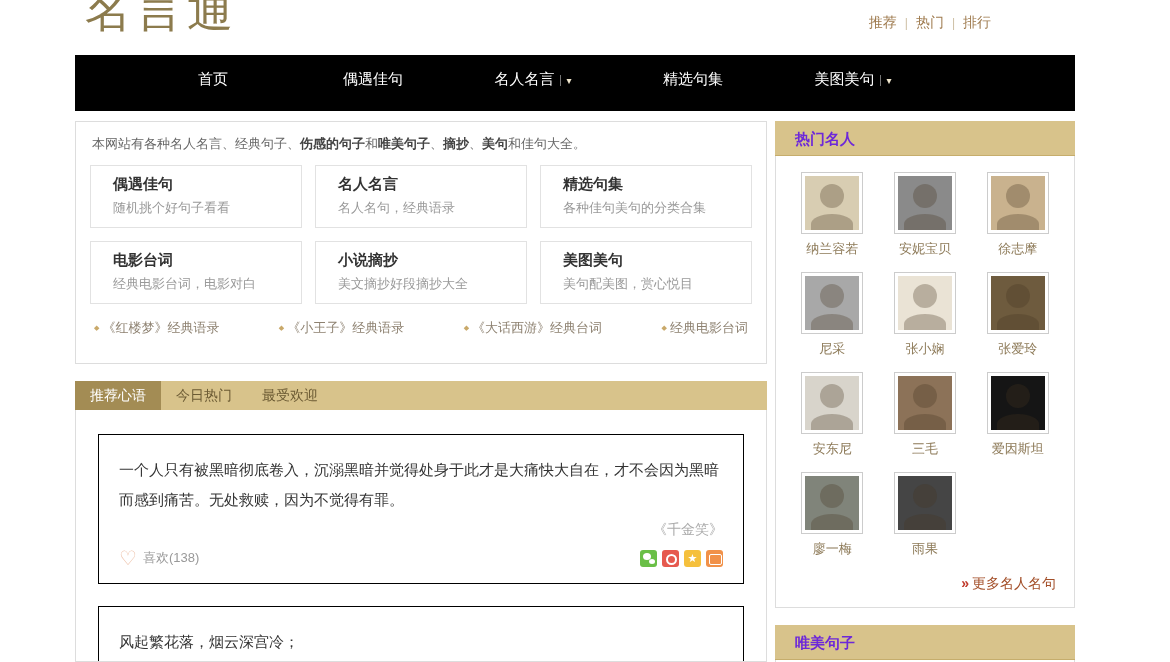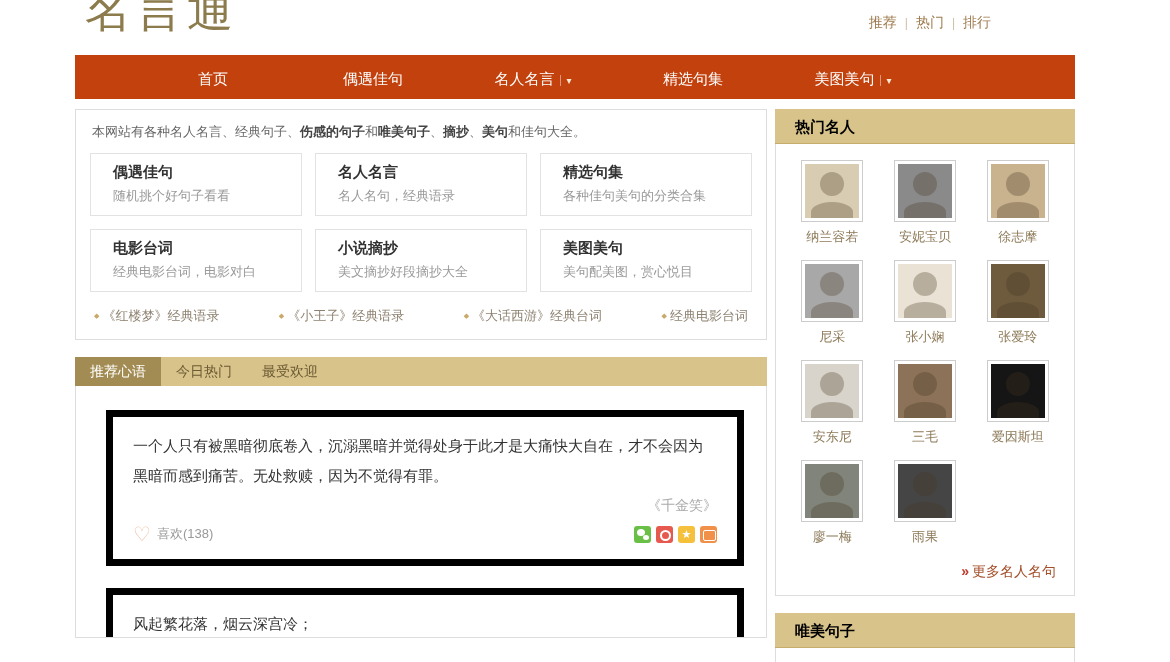--- a/index.html
+++ b/index.html
@@ -9,51 +9,51 @@
 
   
   .topbar { height:55px; position:relative; overflow:hidden; }
   .logo { font-size:46px; line-height:52px; margin-top:-16px; margin-left:10px;
           color:#8c7b4d; font-weight:400; letter-spacing:5px; }
   .top-links { position:absolute; right:84px; top:14px; font-size:14px; color:#9f7b4f; }
   .top-links a { color:#9f7b4f; text-decoration:none; cursor:pointer; }
   .top-links .sep { color:#cdbfa4; margin:0 8px; font-size:12px; }
 
   
-  nav { height:44px; background:#c2410c; }
+  nav { height:56px; background:#000000; }
   nav ul { list-style:none; display:flex; margin-left:58px; height:48px; align-items:center; }
   nav li { width:160px; text-align:center; color:#fff; font-size:15px; cursor:pointer; }
   nav .caret { display:inline-block; font-size:10px; color:#f2e9cf; margin-left:6px;
                border-left:1px solid rgba(255,255,255,.45); padding-left:5px; }
 
   
   .columns { display:flex; justify-content:space-between; margin-top:10px; }
   .left-col  { width:692px; }
   .right-col { width:300px; }
 
   
-  .intro-box { border:1px solid #ddd; padding:11px 14px 12px; background:#fff; }
+  .intro-box { border:1px solid #ddd; padding:11px 14px 24px; background:#fff; }
   .intro-text { font-size:13px; color:#666; margin:2px 0 12px 2px; }
   .intro-text b { color:#444; }
   .feature-grid { display:grid; grid-template-columns:repeat(3,1fr); gap:13px; }
   .feature { border:1px solid #e2e2e2; height:63px; padding:9px 0 0 22px; cursor:pointer; background:#fff; }
   .feature h3 { font-size:15px; color:#333; margin-bottom:5px; font-weight:bold; }
   .feature p  { font-size:13px; color:#999; }
   .hot-links { display:flex; justify-content:space-between; margin:15px 4px 2px; }
   .hot-link { font-size:13px; color:#8d8170; cursor:pointer; }
   .diamond { color:#c9a96a; font-size:7px; vertical-align:2px; margin-right:3px; }
 
   
   .tabs { margin-top:17px; height:29px; background:#d8c38b; display:flex; }
   .tab { height:29px; line-height:29px; padding:0 15px; font-size:14px; color:#6b5a33; cursor:pointer; }
   .tab.active { background:#a38c54; color:#fff; }
 
   
   .quote-panel { border:1px solid #ddd; border-top:none; background:#fff; padding:24px 22px; height:252px; overflow:hidden; }
-  .quote-card { border:7px solid #000000; padding:14px 20px 16px; background:#fff;margin-left:8px; }
+  .quote-card { border:1px solid #000000; padding:20px 20px 16px; background:#fff; }
   .quote-card + .quote-card { margin-top:22px; }
   .quote-text { font-size:15px; color:#333; line-height:30px; }
   .quote-line { font-size:15px; color:#333; line-height:30px; }
   .quote-source { text-align:right; font-size:14px; color:#aaa; margin-top:6px; }
   .card-footer { display:flex; justify-content:space-between; align-items:center; margin-top:10px; }
   .like { font-size:13px; color:#999; cursor:pointer; display:flex; align-items:center; }
   .heart { font-size:20px; color:#eec3ab; margin-right:6px; line-height:18px; }
   .share { display:flex; gap:5px; }
   .si { width:17px; height:17px; border-radius:3px; position:relative; cursor:pointer; }
   .si-wechat::before { content:""; position:absolute; left:3px; top:3px; width:8px; height:7px;
@@ -61,21 +61,21 @@
   .si-wechat::after  { content:""; position:absolute; right:2px; bottom:3px; width:6px; height:5px;
         background:#fff; border-radius:50%; }
   .si-weibo::before { content:""; position:absolute; left:4px; top:4px; width:7px; height:7px;
         border:2px solid #fff; border-radius:50%; }
   .si-star { color:#fff; font-size:11px; text-align:center; line-height:17px; }
   .si-qzone::before { content:""; position:absolute; left:3px; top:4px; width:11px; height:9px;
         border:1px solid #fff; border-radius:2px; }
 
   
   .side-header { height:35px; background:#d8c38b; border-bottom:1px solid #c6ad6c;
-                 font-size:15px; font-weight:bold; color:#000000; line-height:35px; padding-left:20px; }
+                 font-size:15px; font-weight:bold; color:#6d28d9; line-height:35px; padding-left:20px; }
   .side-panel { border:1px solid #ddd; border-top:none; background:#fff; }
   .celeb-grid { display:grid; grid-template-columns:repeat(3,1fr); padding:16px 10px 4px; row-gap:14px; }
   .celeb { text-align:center; cursor:pointer; }
   .photo-frame { width:62px; height:62px; margin:0 auto; border:1px solid #ccc; background:#fff; padding:3px; }
   .photo { width:54px; height:54px; position:relative; overflow:hidden; }
   .photo::before { content:""; position:absolute; left:50%; top:8px; width:24px; height:24px;
         margin-left:-12px; border-radius:50%; background:rgba(70,52,32,.30); }
   .photo::after { content:""; position:absolute; left:50%; bottom:-4px; width:42px; height:20px;
         margin-left:-21px; border-radius:50% 50% 0 0; background:rgba(70,52,32,.30); }
   .celeb-name { font-size:13px; color:#8d7a58; margin-top:6px; }

